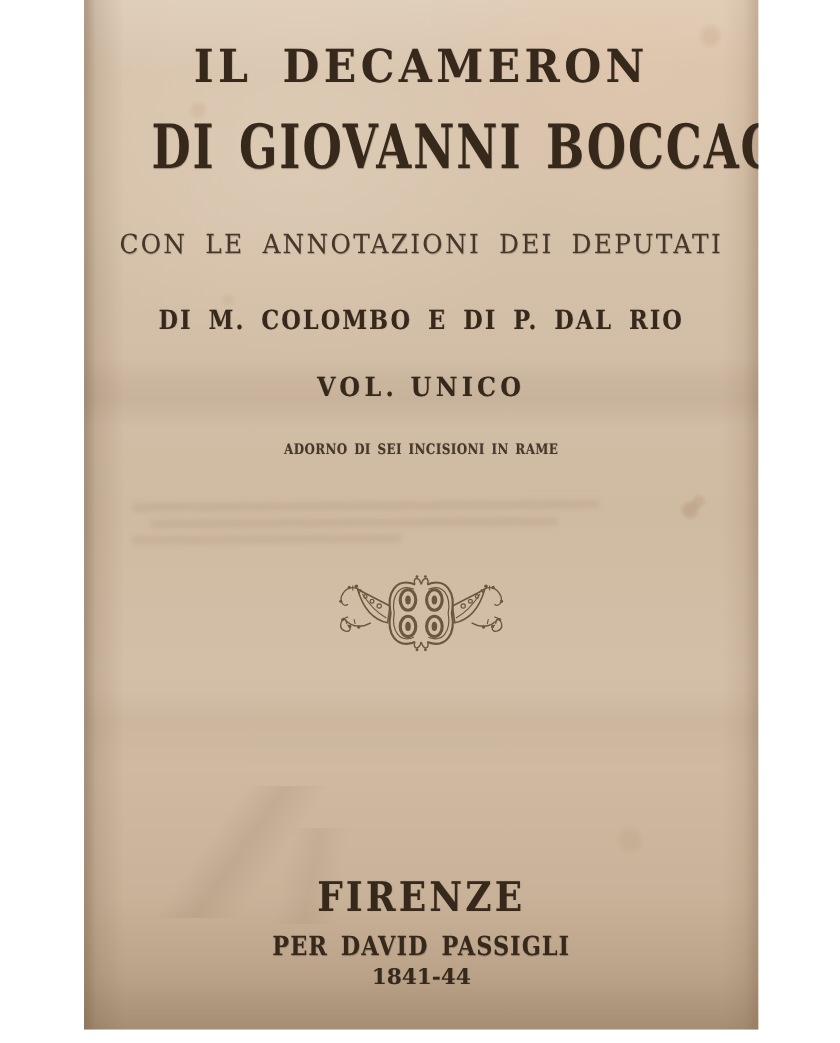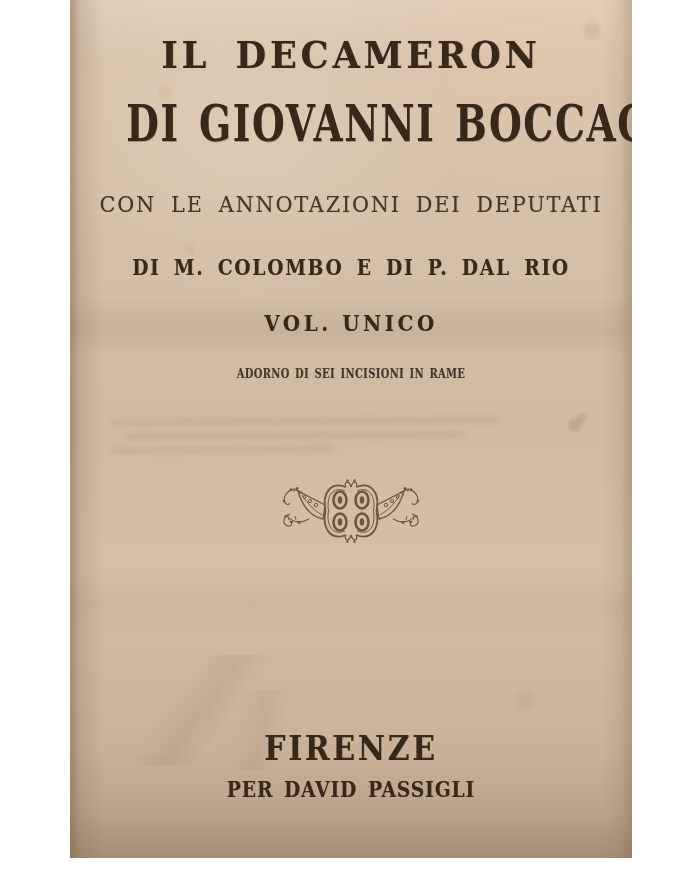--- a/index.html
+++ b/index.html
@@ -151,15 +151,16 @@
             <path class="o-st" stroke-width="0.9" d="M120 17 L 122 21 M127 14 L 127 18 M125 46 L 126 42 M132 46 L 133 42"></path>
           </g>
         </defs>
         <use href="#halfOrn"></use>
         <use href="#halfOrn" transform="translate(140,0) scale(-1,1)"></use>
       </svg>
     </div>
 
     <div class="tl firenze">FIRENZE</div>
     <div class="tl publisher">PER DAVID PASSIGLI</div>
+    <div class="tl years">1841-44</div>
 
   </div>
 </div>
 
 </body></html>

